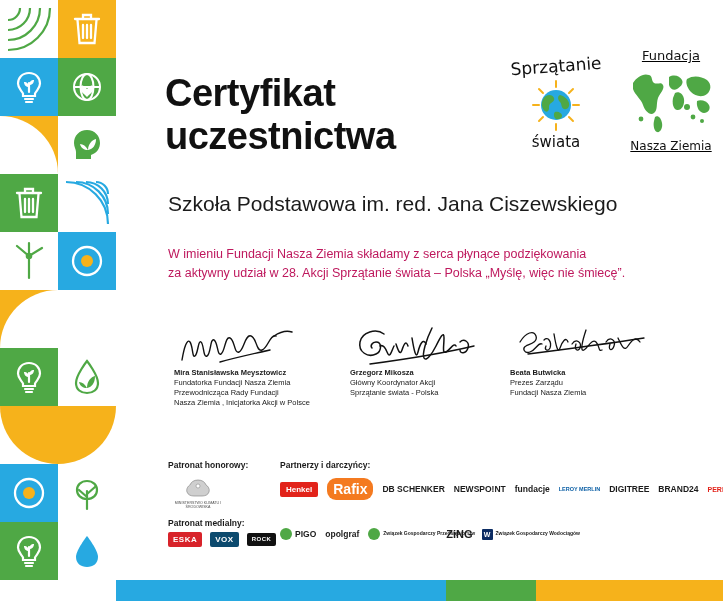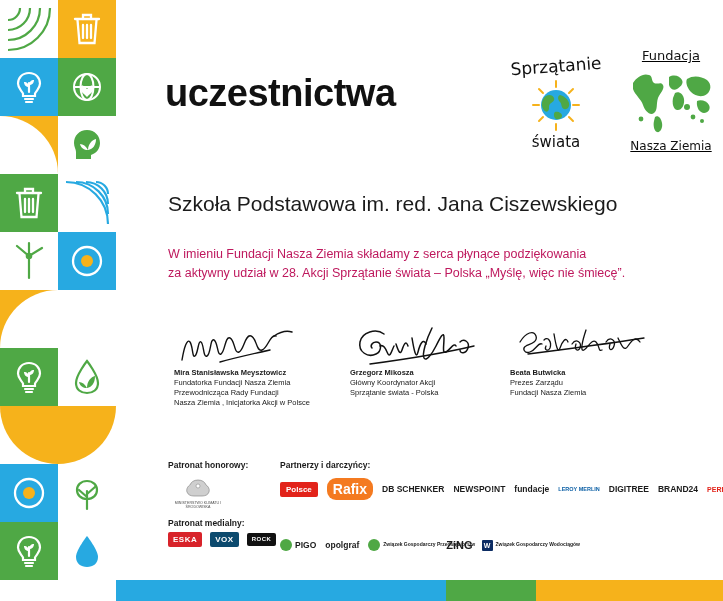--- a/index.html
+++ b/index.html
@@ -234,21 +234,21 @@
   .media-logo.dark { background: #0c4a6e; }
   .media-logo.rock { background: #111111; font-size: 6px; line-height: 1.05; text-align:center; }
 
   .partner-row {
     position: absolute;
     display: flex;
     align-items: center;
     gap: 9px;
   }
   .partner-row.row1 { left: 140px; top: 478px; }
-  .partner-row.row2 { left: 140px; top: 528px; margin-top: 11px; }
+  .partner-row.row2 { left: 140px; top: 528px; }
 
   .plogo {
     font-size: 8.5px;
     font-weight: bold;
     color: #1b1b1b;
     white-space: nowrap;
     display: flex;
     align-items: center;
     gap: 3px;
   }
@@ -458,20 +458,21 @@
     <div class="cell bg-white">
       <svg width="28" height="34" viewBox="0 0 28 34">
         <path d="M14 2 C14 2 3 16 3 23 C3 29.6 7.9 33 14 33 C20.1 33 25 29.6 25 23 C25 16 14 2 14 2 Z" fill="#27a9e1"></path>
       </svg>
     </div>
   </div>
 
   <div class="content">
 
     <div class="title">
+      <div>Certyfikat</div>
       <div>uczestnictwa</div>
     </div>
 
     <div class="logo-sprzatanie">
       <span class="word-top">Sprzątanie</span>
       <svg width="56" height="54" viewBox="0 0 56 54" style="margin:0 auto;display:block;">
         <g stroke="#f6b21b" stroke-width="2" stroke-linecap="round" fill="none">
           <path d="M28 3 V9"></path>
           <path d="M28 46 V52"></path>
           <path d="M5 27 H11"></path>
@@ -585,21 +586,21 @@
     <div class="patron-medialny-label">Patronat medialny:</div>
     <div class="media-logos">
       <span class="media-logo">ESKA</span>
       <span class="media-logo dark">VOX</span>
       <span class="media-logo rock">ROCK</span>
     </div>
 
     <div class="partnerzy-label">Partnerzy i darczyńcy:</div>
 
     <div class="partner-row row1">
-      <span class="plogo pill">Polsce</span>
+      <span class="plogo pill">Henkel</span>
       <span class="plogo pill-orange">Rafix</span>
       <span class="plogo">DB SCHENKER</span>
       <span class="plogo">NEWSPO!NT</span>
       <span class="plogo green">fundacje</span>
       <span class="plogo" style="font-size:5.5px;color:#0b5fa5;">LEROY MERLIN</span>
       <span class="plogo">DIGITREE</span>
       <span class="plogo">BRAND24</span>
       <span class="plogo" style="color:#e2231a;font-size:7px;">PERFECT DIVER</span>
     </div>
 

